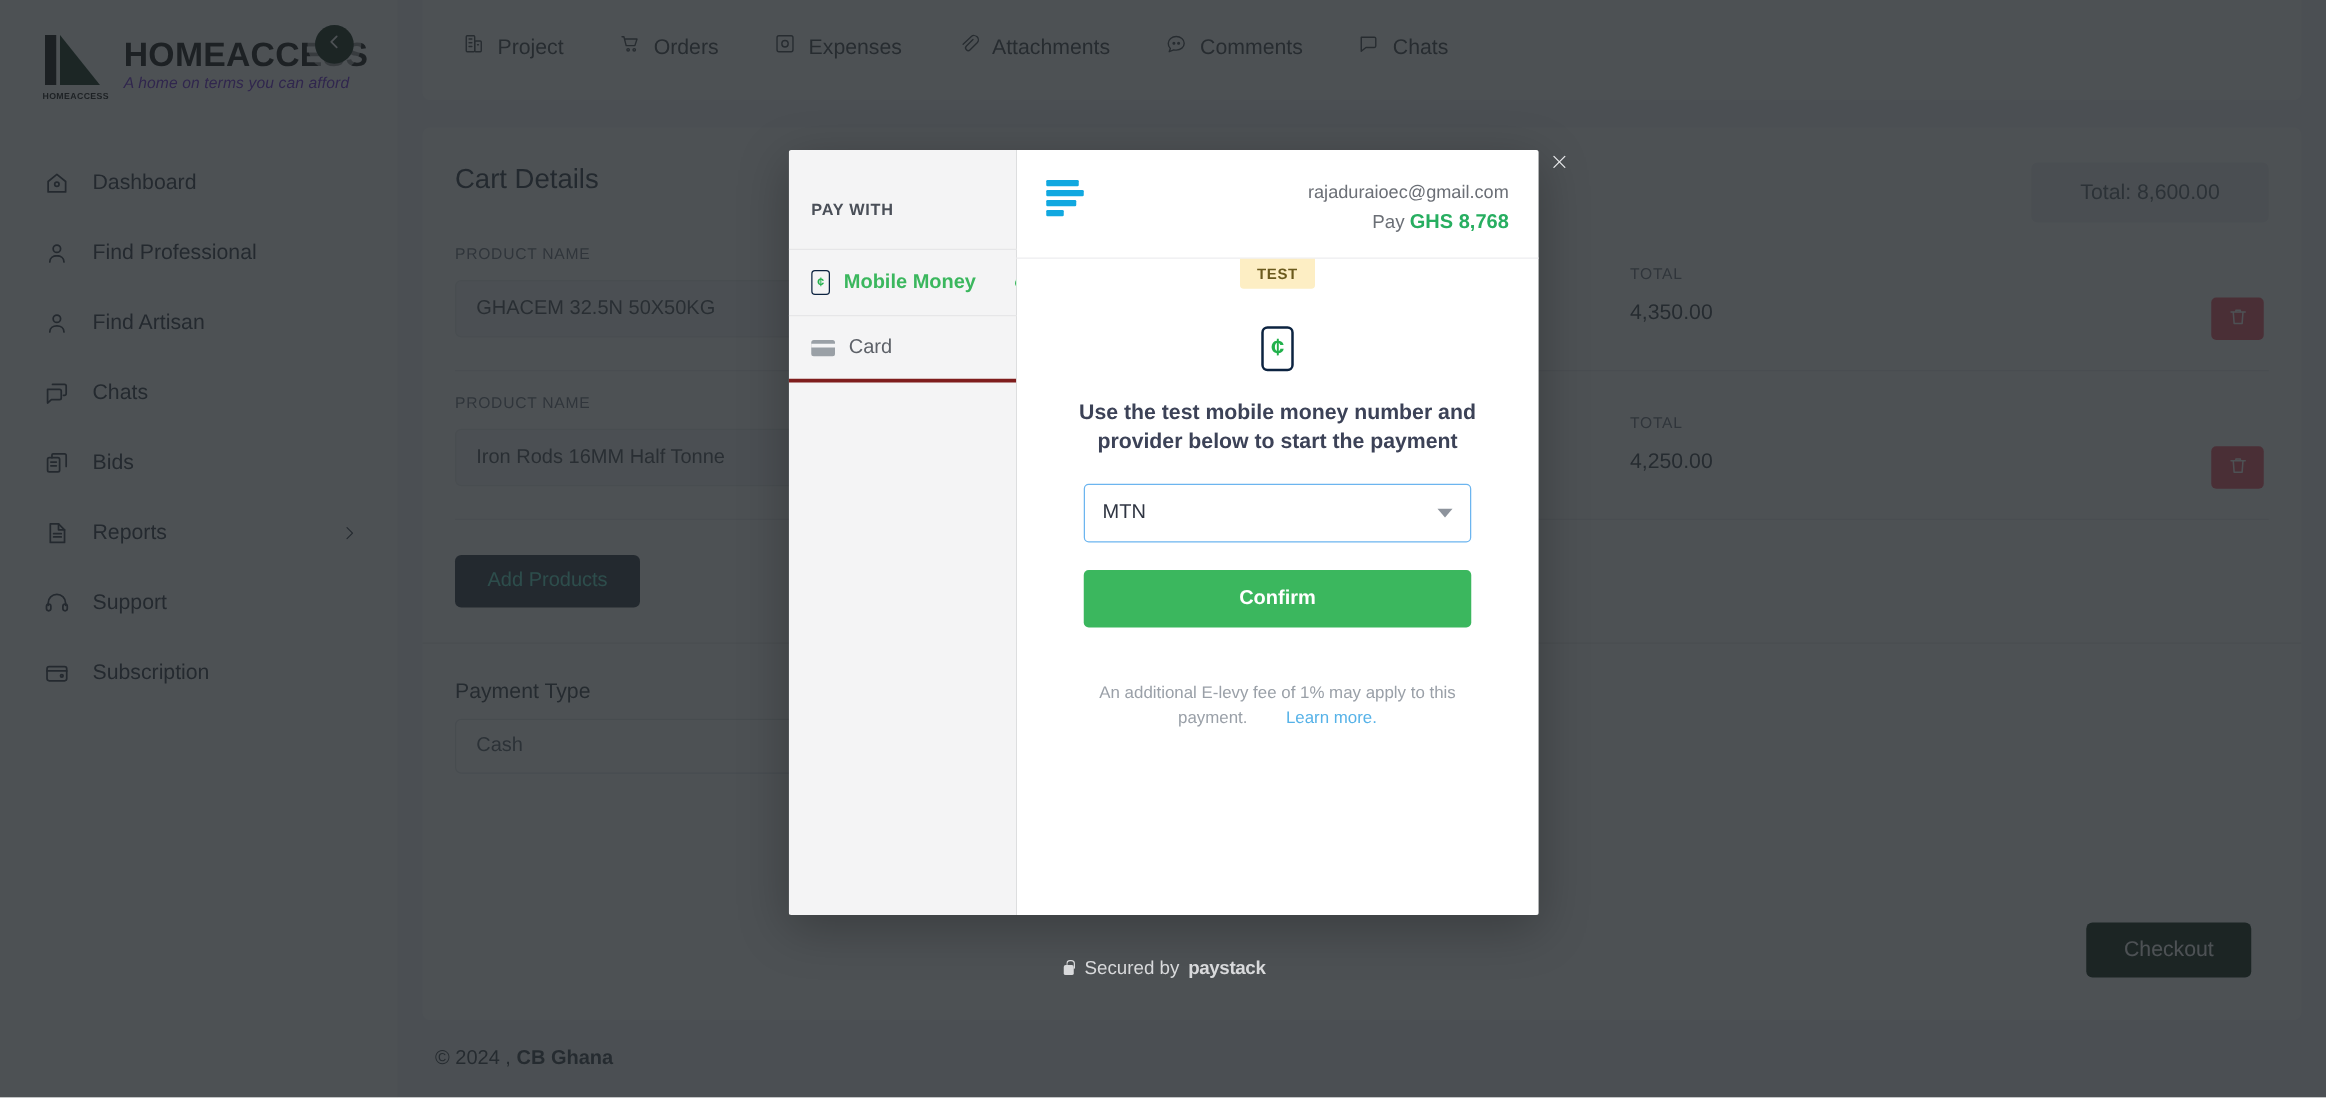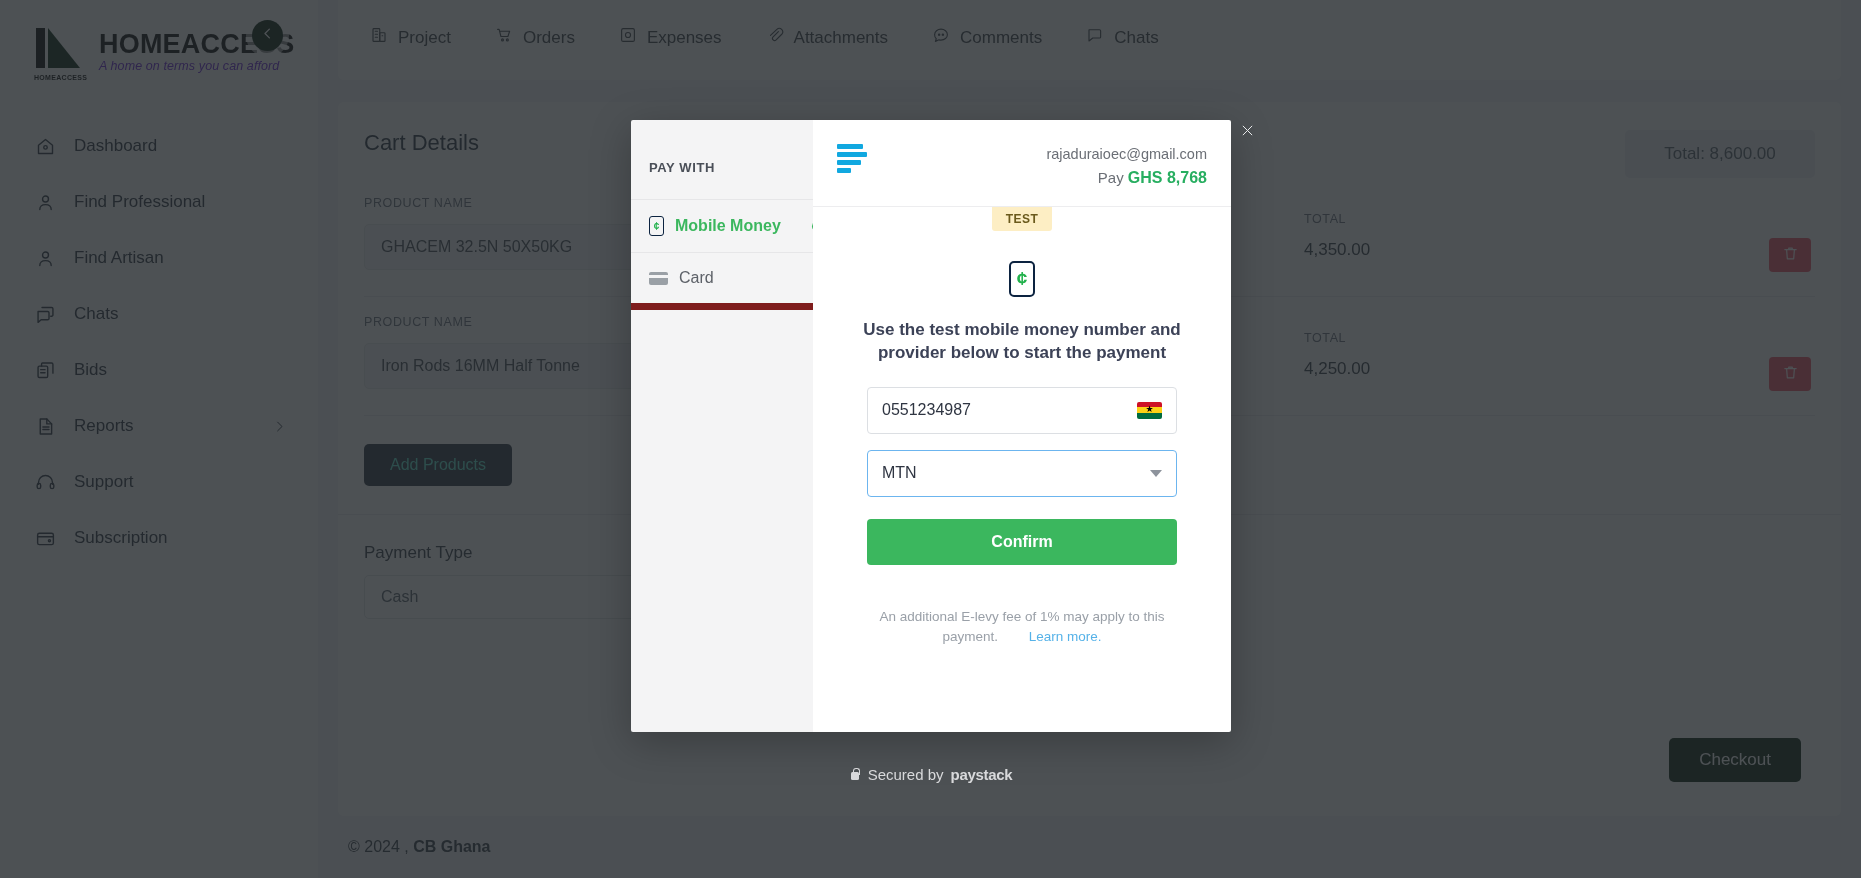--- a/index.html
+++ b/index.html
@@ -227,21 +227,21 @@
   }
   .ps-method {
     display: flex; align-items: center; gap: 11px;
     padding: 16px 0 16px 18px;
     border-top: 1px solid #e6e6e8;
     font-size: 16px;
     cursor: pointer;
     position: relative;
   }
   .ps-method.active { color: #3bb75e; font-weight: 700; }
-  .ps-method.inactive { color: #5d6168; border-bottom: 7px solid #7f1d1d; }
+  .ps-method.inactive { color: #5d6168; border-bottom: 3px solid #7f1d1d; }
   .ps-method .dot {
     position: absolute; right: -8px;
     width: 9px; height: 9px; border-radius: 50%;
     background: #3bb75e;
   }
   .momo-ic {
     width: 15px; height: 20px;
     border: 1.6px solid #0c2340; border-radius: 3px;
     display: flex; align-items: center; justify-content: center;
     font-size: 10px; color: #22b14c; font-weight: 700;
@@ -621,28 +621,20 @@
             <b>GHS 8,768</b>
           </div>
         </div>
       </div>
 
       <div class="ps-body">
         <div class="ps-testbadge">TEST</div>
         <div class="ps-phoneicon">¢</div>
         <div class="ps-instr">Use the test mobile money number and provider below to start the payment</div>
 
-        <div class="ps-field">
-          <span>0551234987</span>
-          <span class="flag">
-              <span class="r"></span>
-              <span class="y"></span>
-              <span class="g"></span>
-            </span>
-        </div>
 
         <div class="ps-field focus">
           <span>MTN</span>
           <span class="ps-caret"></span>
         </div>
 
         <button class="ps-confirm">Confirm</button>
 
         <div class="ps-note">
           <span>An additional E-levy fee of 1% may apply to this payment.</span>

